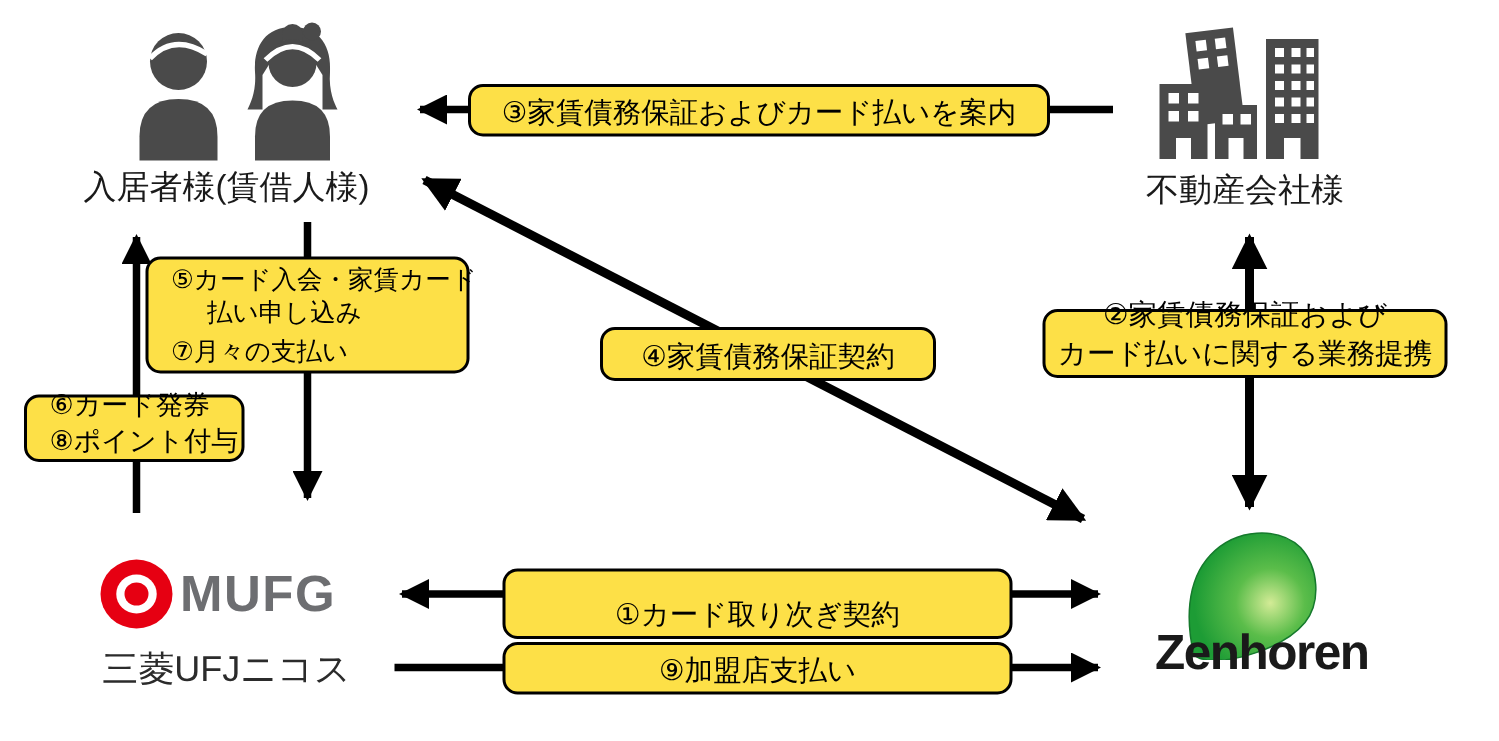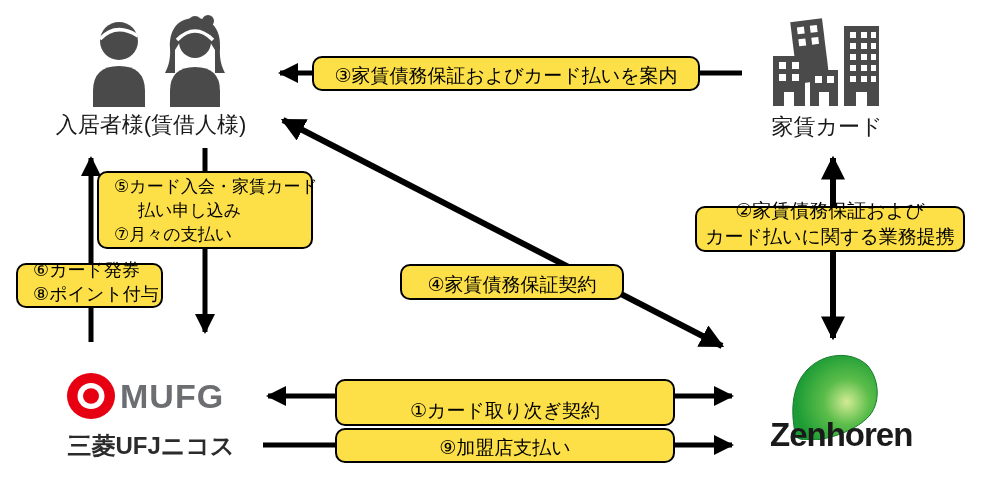--- a/index.html
+++ b/index.html
@@ -12,24 +12,24 @@
     position:absolute;z-index:2;background:#fde047;border:2.5px solid #000;border-radius:10px;
     display:flex;flex-direction:column;justify-content:flex-end;box-sizing:border-box;
     font-size:19px;line-height:26px;text-align:center;white-space:nowrap;
   }
   .labelbox.left-align{text-align:left;padding-left:15px;font-size:17px;line-height:24px;}
   .entity{position:absolute;z-index:2;}
   .elabel{position:absolute;z-index:2;font-size:22px;text-align:center;white-space:nowrap;color:#1a1a1a;}
   .mufg-row{position:absolute;left:66px;top:372px;display:flex;align-items:center;gap:4px;z-index:2;}
   .mufg-word{font-weight:bold;font-size:34px;letter-spacing:1px;color:var(--mufg-gray,#6d6e71);}
   .mufg-sub{position:absolute;left:56px;top:430px;width:190px;text-align:center;font-size:24px;
-    font-weight:700;color:#2b2b2b;z-index:2;white-space:nowrap;}
+    font-weight:400;color:#2b2b2b;z-index:2;white-space:nowrap;}
   .zen-word{position:absolute;left:770px;top:416px;width:128px;text-align:center;
     font-weight:bold;font-size:33px;letter-spacing:-1px;color:#1a1a1a;z-index:2;}
-  .indent2{padding-left:24px;}
+  .indent2{padding-left:24px;font-family:Liberation Mono, monospace;}
 </style>
 </head>
 <body>
 
 <div class="canvas">
 
   <svg class="arrow-layer" viewBox="0 0 999 494">
     <defs>
       <marker id="ah" viewBox="0 0 10 10" refX="9" refY="5" markerWidth="4" markerHeight="4" orient="auto-start-reverse" markerUnits="strokeWidth">
         <path d="M0,0 L10,5 L0,10 z" fill="#000"></path>
@@ -118,21 +118,21 @@
             <rect x="91" y="53" width="6" height="6"></rect>
             <rect x="101" y="53" width="5" height="6"></rect>
           <rect x="80" y="64" width="6" height="6"></rect>
             <rect x="91" y="64" width="6" height="6"></rect>
             <rect x="101" y="64" width="5" height="6"></rect>
           <rect x="86" y="80" width="11" height="14"></rect>
         </g>
       </g>
     </svg>
   </div>
-  <div class="elabel" style="left:764px;top:112px;width:126px;">家賃カード</div>
+  <div class="elabel" style="left:764px;top:112px;width:126px;">不動産会社様</div>
 
   <div class="mufg-row">
     <svg width="50" height="48" viewBox="0 0 50 48">
       <ellipse cx="25" cy="24" rx="24" ry="23" style="fill:var(--mufg-red,#e60012)"></ellipse>
       <ellipse cx="25" cy="24" rx="13.5" ry="13" fill="#fff"></ellipse>
       <ellipse cx="25" cy="24" rx="8" ry="7.7" style="fill:var(--mufg-red,#e60012)"></ellipse>
     </svg>
     <span class="mufg-word">MUFG</span>
   </div>
   <div class="mufg-sub">三菱UFJニコス</div>
@@ -160,21 +160,21 @@
     <div>⑤カード入会・家賃カード</div>
     <div class="indent2">払い申し込み</div>
     <div>⑦月々の支払い</div>
   </div>
 
   <div class="labelbox left-align" style="left:16px;top:263px;width:147px;height:45px;font-size:18px;">
     <div>⑥カード発券</div>
     <div>⑧ポイント付与</div>
   </div>
 
-  <div class="labelbox" style="left:400px;top:218px;width:224px;height:36px;margin-top:46px;">
+  <div class="labelbox" style="left:400px;top:218px;width:224px;height:36px;">
     <div>④家賃債務保証契約</div>
   </div>
 
   <div class="labelbox" style="left:695px;top:206px;width:270px;height:46px;">
     <div>②家賃債務保証および</div>
     <div>カード払いに関する業務提携</div>
   </div>
 
   <div class="labelbox" style="left:335px;top:379px;width:340px;height:47px;">
     <div>①カード取り次ぎ契約</div>

